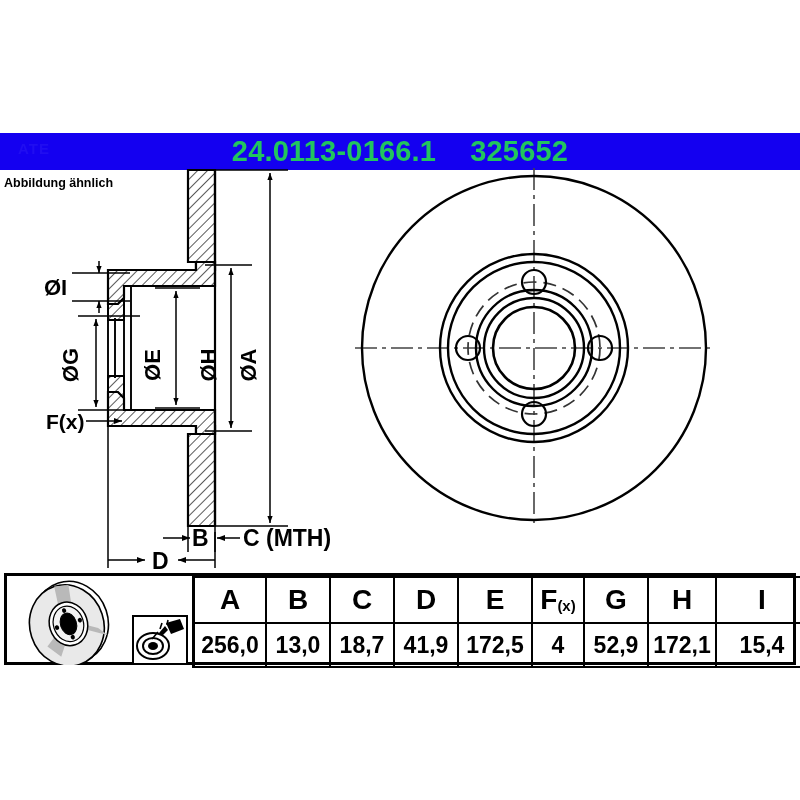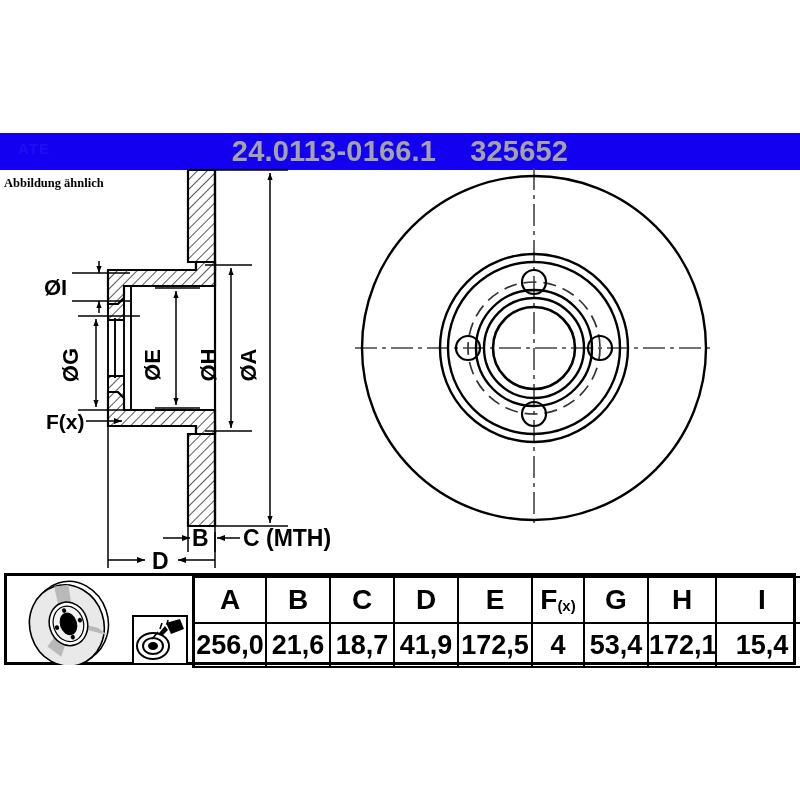--- a/index.html
+++ b/index.html
@@ -16,46 +16,46 @@
     background:#1400f0;
   }
   #banner-watermark{
     position:absolute;left:18px;top:7px;width:110px;height:22px;
     color:#2a18f2;font-size:15px;font-weight:bold;letter-spacing:1px;
     opacity:.55;overflow:hidden;white-space:nowrap;
   }
   #banner-title{
     position:absolute;left:0;top:0;width:800px;height:37px;
     display:flex;align-items:center;justify-content:center;gap:34px;
-    color:#a3a3a3;font-size:29px;font-weight:bold;letter-spacing:.2px;
+    color:#22c55e;font-size:29px;font-weight:bold;letter-spacing:.2px;
     line-height:1;
   }
 
   
   #caption{
     position:absolute;left:4px;top:175px;width:180px;
     font-size:12.5px;font-weight:bold;line-height:16px;
   }
-  #caption div{white-space:nowrap;font-family:Liberation Serif, serif;}
+  #caption div{white-space:nowrap;}
 
   
   #drawing{position:absolute;left:0;top:120px;width:800px;height:450px;}
 
   
   #spec-table{
     position:absolute;left:4px;top:573px;width:792px;height:92px;
     border:3px solid #000;box-sizing:border-box;background:#fff;
   }
   #tbl{border-collapse:collapse;width:100%;height:100%;table-layout:fixed;}
   #tbl td{
     border:2px solid #000;text-align:center;vertical-align:middle;
     font-weight:bold;padding:0;
   }
   #tbl td.hdr{font-size:28px;height:44px;}
-  #tbl td.val{font-size:27px;height:42px;}
+  #tbl td.val{font-size:23px;height:42px;}
   #tbl td.nob{border:none;}
   .fx-hdr{font-size:25px;}
   .fx-hdr sub{font-size:15px;vertical-align:baseline;position:relative;top:2px;}
 
   
   #disc-photo-cell{position:relative;padding:0;border-right:3px solid #000;}
   #disc-photo{position:absolute;left:8px;top:2px;width:112px;height:86px;}
   #spray-icon{position:absolute;right:4px;bottom:2px;width:52px;height:46px;
     border:2px solid #000;background:#fff;overflow:hidden;}
 </style>
@@ -273,26 +273,26 @@
         <td class="hdr" style="width: 62px;">C</td>
         <td class="hdr" style="width: 62px;">D</td>
         <td class="hdr" style="width: 72px;">E</td>
         <td class="hdr fx-hdr" style="width: 50px;">F<sub>(x)</sub></td>
         <td class="hdr" style="width: 62px;">G</td>
         <td class="hdr" style="width: 66px;">H</td>
         <td class="hdr" style="width: 90px;">I</td>
       </tr>
       <tr>
         <td class="val">256,0</td>
-        <td class="val">21,6</td>
+        <td class="val">13,0</td>
         <td class="val">18,7</td>
         <td class="val">41,9</td>
         <td class="val">172,5</td>
         <td class="val">4</td>
-        <td class="val">53,4</td>
+        <td class="val">52,9</td>
         <td class="val">172,1</td>
         <td class="val">15,4</td>
       </tr>
     </tbody>
       </table>
   </div>
 
 </div>
 
 </body></html>

